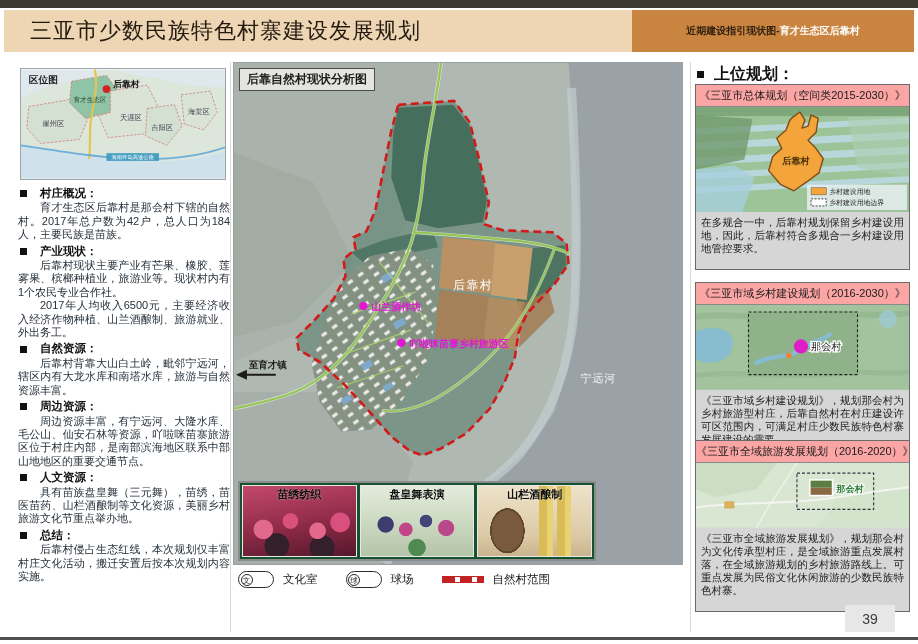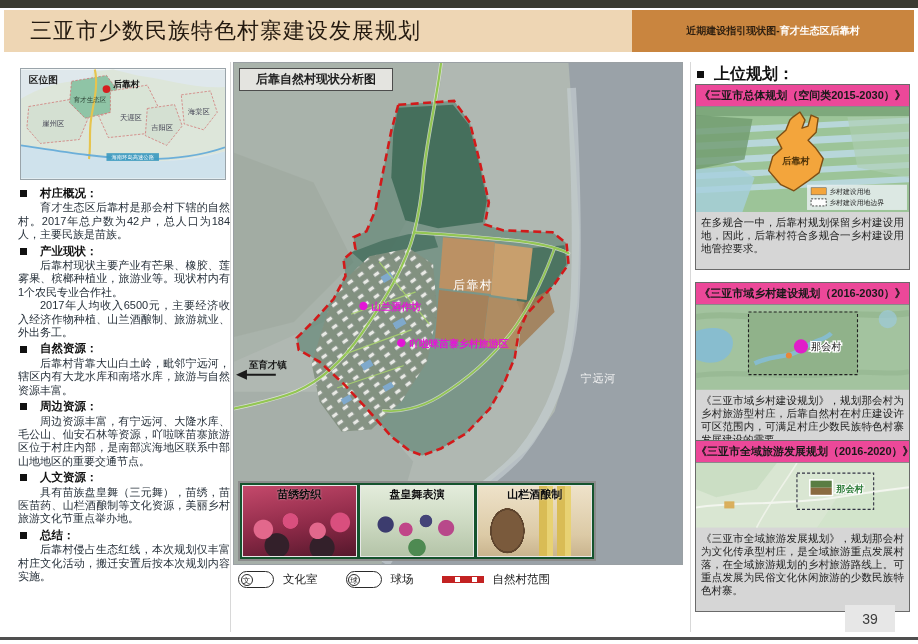--- a/index.html
+++ b/index.html
@@ -20,21 +20,21 @@
   .loc-map{position:absolute;left:20px;top:68px;width:206px;height:112px;border:1px solid #9aa4aa;box-sizing:border-box;}
   .loc-map svg{display:block;width:100%;height:100%;}
   .sections{position:absolute;left:18px;top:184px;width:212px;font-size:11px;line-height:13.4px;color:#26303a;}
   .sec-title{display:flex;align-items:center;font-weight:bold;font-size:11.5px;color:#111;margin:3px 0 1px 0;}
   .bullet{width:7px;height:7px;background:#111;margin:0 13px 0 2px;flex:0 0 auto;}
   .sections p{margin:0;text-indent:2em;text-align:justify;}
   
   .sat-map{position:absolute;left:233px;top:62px;width:450px;height:503px;border:1px solid #9aa0a4;box-sizing:border-box;background:#aab2ae;}
   .sat-map svg.base{position:absolute;left:0;top:0;width:100%;height:100%;}
   .map-title{position:absolute;left:5px;top:5px;background:#e4e4e0;border:1px solid #4c4c4c;
-        padding:2px 16px;font-size:12px;font-weight:bold;color:#1d1d1d;}
+        padding:2px 7px;font-size:12px;font-weight:bold;color:#1d1d1d;}
   .photo-strip{position:absolute;left:4px;top:418px;width:358px;height:80px;background:#14532d;
         border:2px solid #8c8c8c;box-sizing:border-box;display:flex;gap:3px;padding:2px;}
   .photo{position:relative;margin:0;flex:1 1 0;border:1px solid #e8e8e8;box-sizing:border-box;overflow:hidden;}
   .photo figcaption{position:absolute;left:0;right:0;top:1px;text-align:center;font-size:11px;font-weight:bold;
         color:#0d0d0d;text-shadow:0 0 2px rgba(255,255,255,.55);}
   .photo.p1{background:
       radial-gradient(circle at 18% 62%, #e2688c 0 9%, transparent 10%),
       radial-gradient(circle at 42% 50%, #d94f7e 0 10%, transparent 11%),
       radial-gradient(circle at 66% 64%, #e2688c 0 9%, transparent 10%),
       radial-gradient(circle at 86% 52%, #d94f7e 0 9%, transparent 10%),
@@ -57,22 +57,22 @@
   .tag-icon{width:36px;height:17px;border:1.4px solid #2a2a2a;border-radius:9px;display:flex;align-items:center;box-sizing:border-box;background:#fff;}
   .tag-icon .circ{width:12px;height:12px;border:1.2px solid #2a2a2a;border-radius:50%;margin-left:1.5px;
         font-size:7.5px;line-height:12px;text-align:center;color:#1c1c1c;box-sizing:border-box;}
   .dash-icon{width:42px;height:7px;background:repeating-linear-gradient(90deg,#c32222 0 12px,#ffffff 12px 17px);
         border:1px solid #c32222;box-sizing:border-box;}
   .leg-gap{width:10px;}
   
   .r-heading{position:absolute;left:695px;top:64px;display:flex;align-items:center;font-size:16px;font-weight:bold;color:#111;}
   .r-heading .bullet{margin:0 10px 0 2px;}
   .pbox{position:absolute;left:695px;width:215px;border:1.5px solid #6a6a6a;box-sizing:border-box;background:#d6d6d6;}
-  .pbox-title{height:21px;line-height:21px;text-align:center;background:#ec4899;border-bottom:1px solid #8a8a8a;
-        font-size:11px;font-weight:bold;color:#1a1a1a;white-space:nowrap;overflow:hidden;}
+  .pbox-title{height:21px;line-height:21px;text-align:center;background:#fca5a5;border-bottom:1px solid #8a8a8a;
+        font-size:11px;font-weight:normal;color:#1a1a1a;white-space:nowrap;overflow:hidden;}
   .pbox-map{display:block;}
   .pbox-map svg{display:block;width:100%;}
   .pbox-caption{padding:4px 5px 13px 5px;font-size:10.5px;line-height:13.2px;color:#222;text-align:justify;background:#d6d6d6;}
   
   .page-num{position:absolute;left:845px;top:605px;width:50px;height:27px;background:#e7e7e7;
         display:flex;align-items:center;justify-content:center;font-size:14px;color:#3c3c3c;}
   .bottom-rule{position:absolute;left:0;top:637px;width:918px;height:3px;background:#4f4f4f;}
   svg text{font-family:"Liberation Sans","DejaVu Sans",sans-serif;}
 </style>
 </head>

